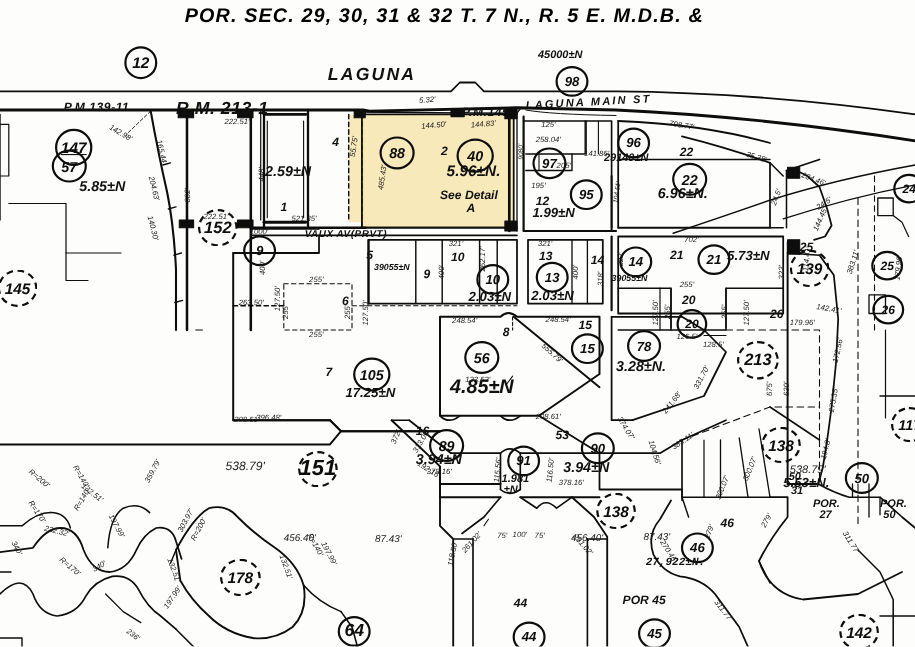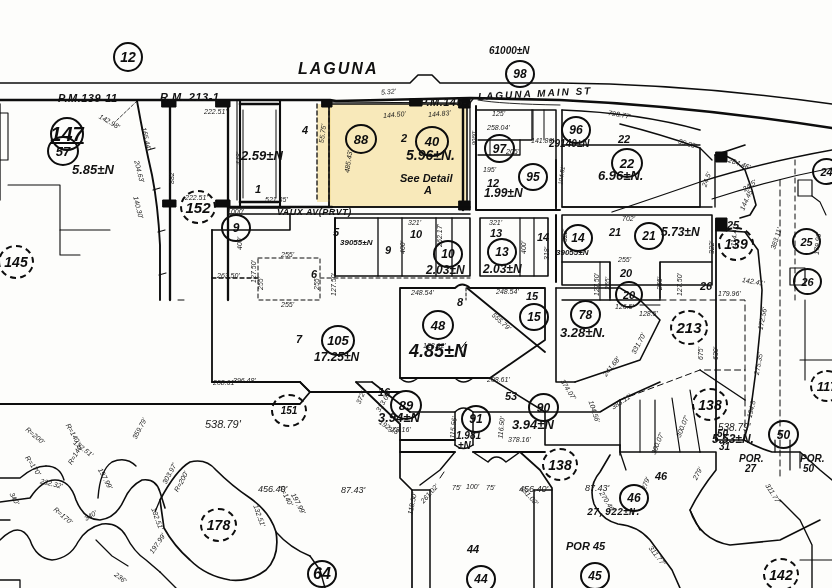--- a/index.html
+++ b/index.html
@@ -215,34 +215,35 @@
       <path d="M780 500 L800 520 L812 545 L812 588" stroke-width="1.4"></path>
       <path d="M800 560 L832 560" stroke-width="1.2"></path>
       <path d="M0 580 L20 580 L20 588" stroke-width="1.3"></path>
       <path d="M745 400 L745 440" stroke-width="1" stroke-dasharray="6 4"></path>
 
       <path d="M170 180 l0 8 M178 300 l6 0" stroke-width="1"></path>
       <path d="M440 478 l4 -6" stroke-width="1"></path>
     </g>
   </svg>
 
+  <div class="ttl" style="left:168px;top:4px;font-size:18px;">POR. SEC. 29, 30, 31 &amp; 32 T. 7 N., R. 5 E. M.D.B. &amp;</div>
 
   <div class="lbl street" style="left:298px;top:60px;font-size:16px;">LAGUNA</div>
   <div class="lbl street" style="left:478px;top:88px;font-size:10px;transform:rotate(-3deg);">LAGUNA MAIN ST</div>
   <div class="lbl street" style="left:277px;top:207px;font-size:9px;letter-spacing:.5px;">VAUX AV(PRVT)</div>
 
   <div class="lbl pm" style="left:58px;top:92px;font-size:11px;">P.M.139-11</div>
-  <div class="lbl pm" style="left:160px;top:91px;font-size:11px;">R.M. 213-1</div>
+  <div class="lbl pm" style="left:160px;top:91px;font-size:16px;">R.M. 213-1</div>
   <div class="lbl pm" style="left:420px;top:96px;font-size:11px;">P.M.145-7</div>
 
   <div class="circ" style="left:113px;top:42px;width:26px;height:26px;font-size:14px;">
     <span>12</span>
     </div>
 
-  <div class="circ" style="left:50px;top:117px;width:30px;height:30px;font-size:20px;text-decoration:underline;">
+  <div class="circ" style="left:50px;top:117px;width:30px;height:30px;font-size:14px;text-decoration:underline;">
     <span>147</span>
     </div>
 
   <div class="circ dash" style="left:-2px;top:245px;width:32px;height:30px;font-size:14px;">
     <span>145</span>
     </div>
 
   <div class="circ dash" style="left:180px;top:190px;width:32px;height:30px;font-size:15px;">
     <span>152</span>
     </div>
@@ -317,36 +318,36 @@
 
   <div class="circ" style="left:793px;top:268px;width:25px;height:23px;font-size:11px;">
     <span>26</span>
     </div>
 
   <div class="circ" style="left:321px;top:325px;width:30px;height:27px;font-size:13px;">
     <span>105</span>
     </div>
 
   <div class="circ" style="left:422px;top:310px;width:28px;height:26px;font-size:13px;">
-    <span>48</span>
+    <span>56</span>
     </div>
 
   <div class="circ" style="left:519px;top:303px;width:26px;height:24px;font-size:12px;">
     <span>15</span>
     </div>
 
   <div class="circ" style="left:570px;top:300px;width:27px;height:25px;font-size:12px;">
     <span>78</span>
     </div>
 
   <div class="circ dash" style="left:670px;top:310px;width:34px;height:31px;font-size:15px;">
     <span>213</span>
     </div>
 
-  <div class="circ dash" style="left:271px;top:394px;width:32px;height:29px;font-size:10px;">
+  <div class="circ dash" style="left:271px;top:410px;width:32px;height:29px;font-size:20px;">
     <span>151</span>
     </div>
 
   <div class="circ" style="left:390px;top:390px;width:28px;height:26px;font-size:13px;">
     <span>89</span>
     </div>
 
   <div class="circ" style="left:461px;top:405px;width:26px;height:24px;font-size:12px;">
     <span>91</span>
     </div>
@@ -391,21 +392,21 @@
     <span>45</span>
     </div>
 
   <div class="circ dash" style="left:763px;top:558px;width:32px;height:29px;font-size:14px;">
     <span>142</span>
     </div>
 
   <div class="lbl acre" style="left:72px;top:162px;font-size:13px;">5.85±N</div>
   <div class="lbl acre" style="left:241px;top:148px;font-size:13px;">2.59±N</div>
   <div class="lbl acre" style="left:406px;top:147px;font-size:14px;">5.96±N.</div>
-  <div class="lbl acre" style="left:489px;top:45px;font-size:10px;">61000±N</div>
+  <div class="lbl acre" style="left:489px;top:45px;font-size:10px;">45000±N</div>
   <div class="lbl acre" style="left:549px;top:138px;font-size:10px;">29140±N</div>
   <div class="lbl acre" style="left:598px;top:168px;font-size:13px;">6.96±N.</div>
   <div class="lbl acre" style="left:484px;top:186px;font-size:12px;">1.99±N</div>
   <div class="lbl acre" style="left:340px;top:238px;font-size:8px;">39055±N</div>
   <div class="lbl acre" style="left:426px;top:263px;font-size:12px;">2.03±N</div>
   <div class="lbl acre" style="left:483px;top:262px;font-size:12px;">2.03±N</div>
   <div class="lbl acre" style="left:556px;top:248px;font-size:8px;">39055±N</div>
   <div class="lbl acre" style="left:661px;top:225px;font-size:12px;">5.73±N</div>
   <div class="lbl acre" style="left:314px;top:350px;font-size:12px;">17.25±N</div>
   <div class="lbl acre" style="left:409px;top:341px;font-size:18px;">4.85±N</div>

